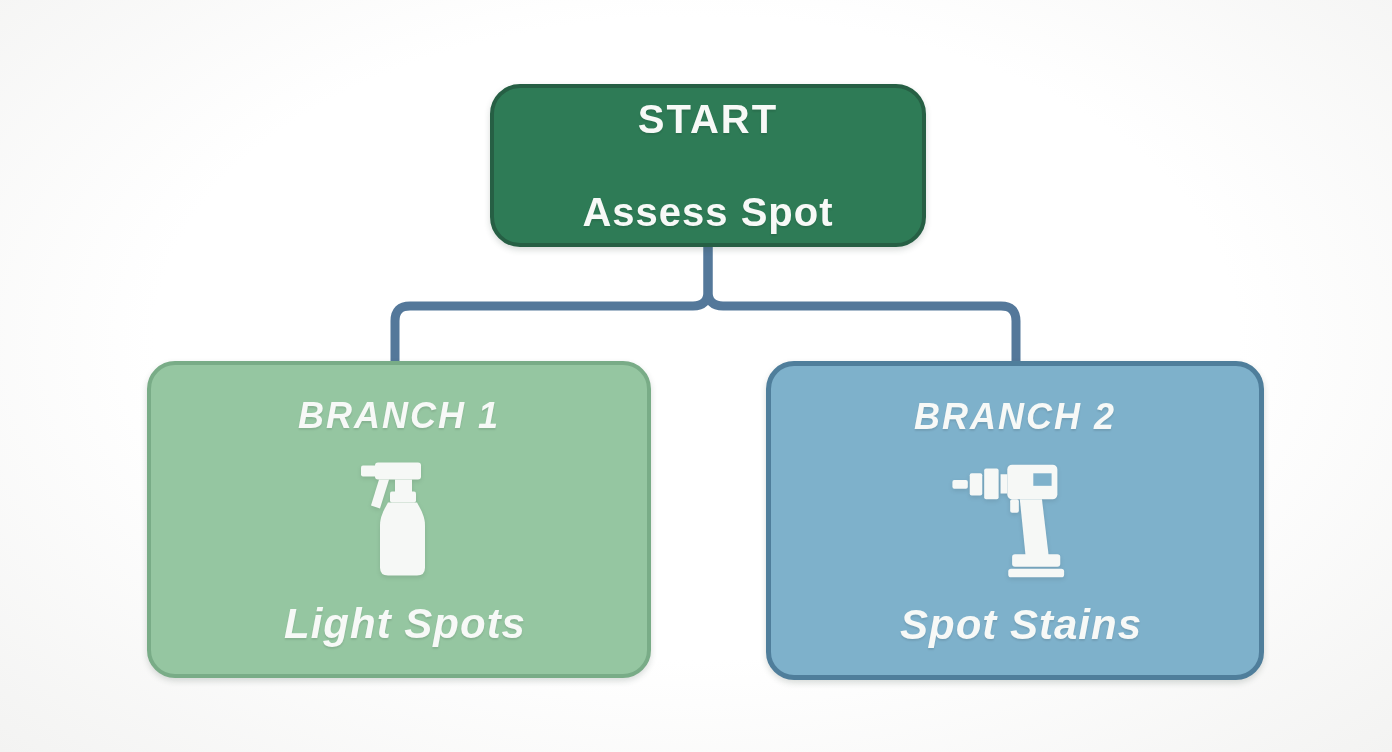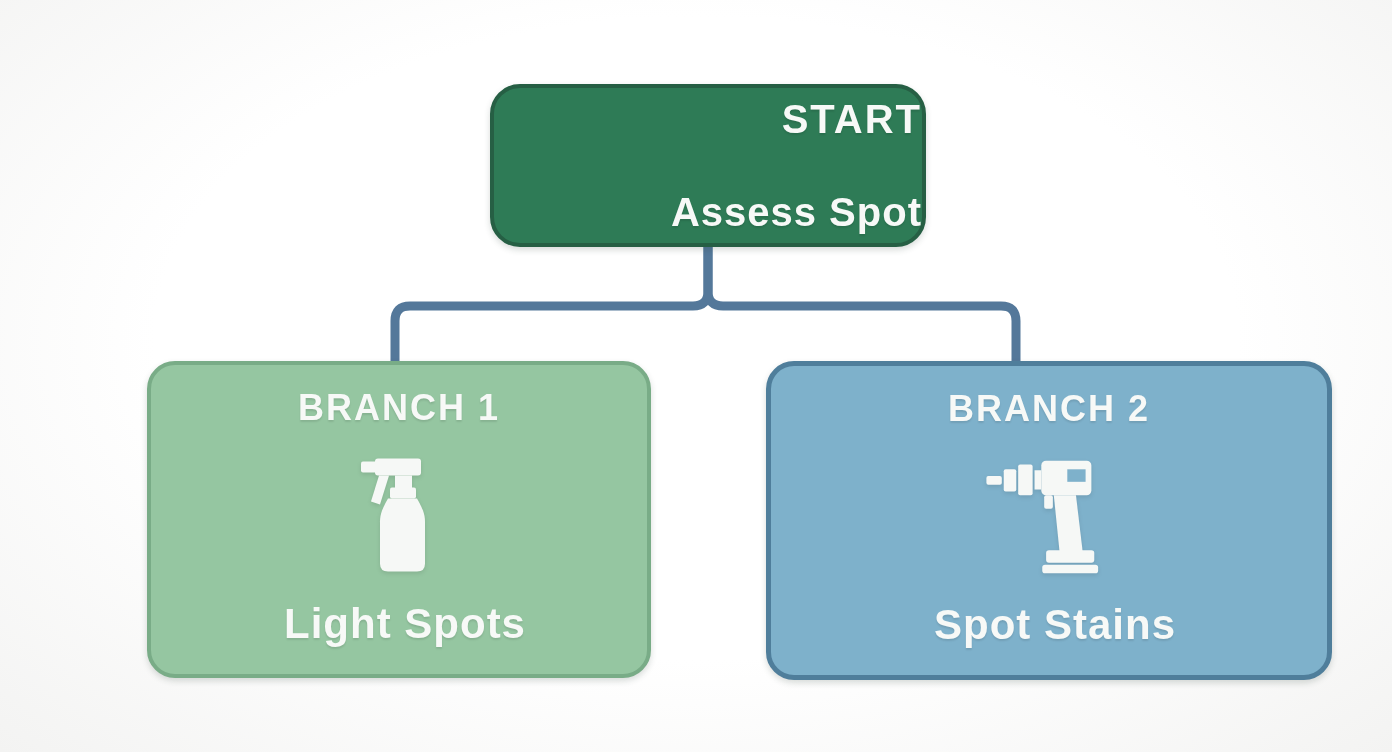--- a/index.html
+++ b/index.html
@@ -26,37 +26,37 @@
     box-shadow:0 3px 6px rgba(40,60,50,0.18);
   }
   .node .line{ text-shadow:0 2px 2px rgba(0,0,0,0.10); }
 
   .start-node{
     left:490px;top:84px;width:436px;height:163px;
     background:var(--start_fill);
     border:4px solid var(--start_border);
     border-radius:30px;
     gap:4px;
-    align-items:flex-end;
   }
   .start-node .title{font-size:40px;font-weight:bold;letter-spacing:2px;}
   .start-node .subtitle{font-size:40px;font-weight:bold;letter-spacing:1px;margin-top:44px;}
 
   .branch{
     border-radius:28px;
     justify-content:space-between;
-    padding:22px 20px 26px 20px;
+    padding:30px 20px 26px 20px;
+    font-style:italic;
   }
   .branch-1{
     left:147px;top:361px;width:504px;height:317px;
     background:var(--branch1_fill);
     border:4px solid var(--branch1_border);
   }
   .branch-2{
-    left:766px;top:361px;width:566px;height:319px;
+    left:766px;top:361px;width:498px;height:319px;
     background:var(--branch2_fill);
     border:5px solid var(--branch2_border);
   }
   .branch .label{font-size:36px;font-weight:bold;letter-spacing:2px;}
   .branch .caption{font-size:42px;font-weight:bold;letter-spacing:1px;margin-left:12px;}
   .branch .icon{height:136px;display:flex;align-items:center;justify-content:center;color:#F6F8F6;
     filter:drop-shadow(0 2px 2px rgba(0,0,0,0.10));}
 </style>
 </head>
 <body>

